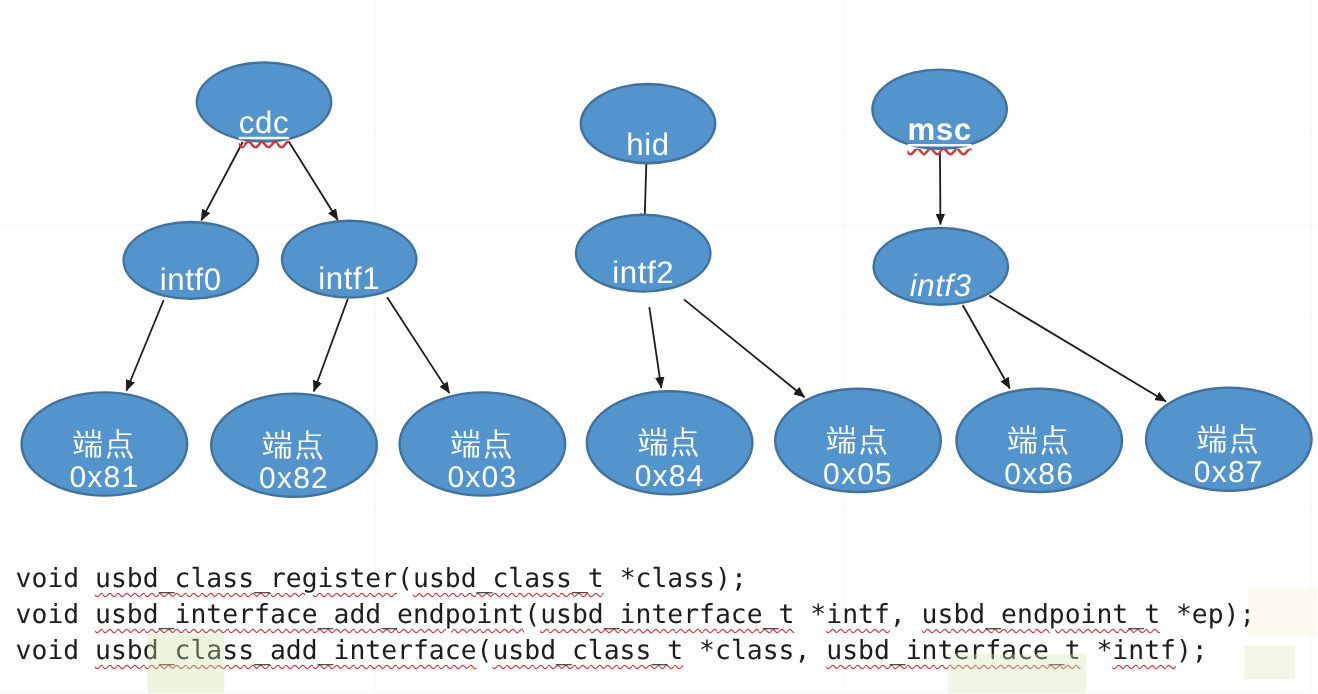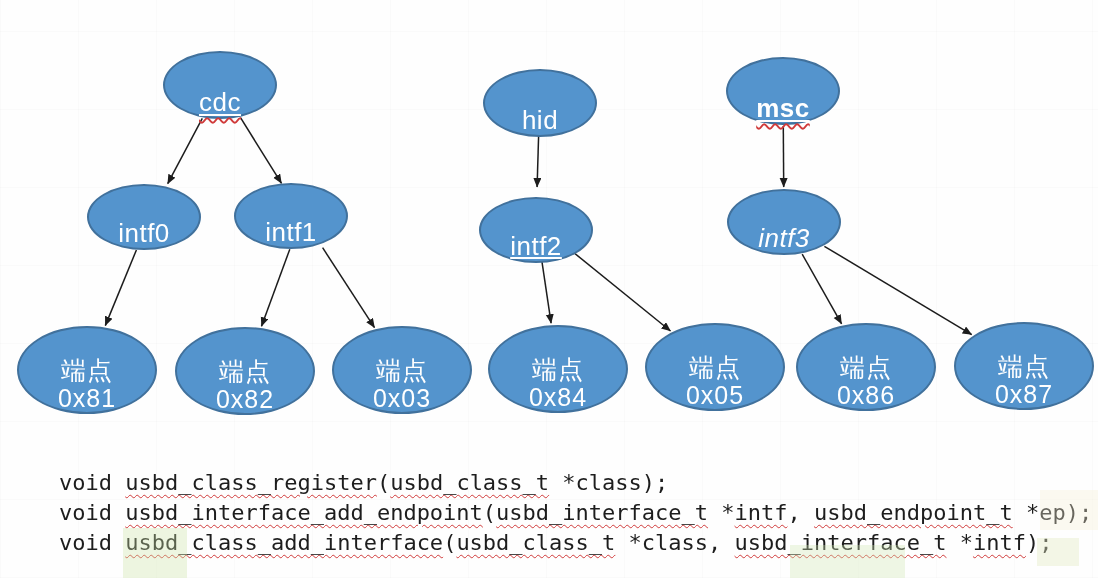--- a/index.html
+++ b/index.html
@@ -80,21 +80,20 @@
     position: absolute;
     left: 13px;
     top: 468px;
     font-family: "DejaVu Sans Mono", "Liberation Mono", monospace;
     font-size: 22px;
     line-height: 30px;
     color: var(--code-color, #1d1d1d);
   }
   .code-line {
     white-space: pre;
-    margin-left: 46px;
   }
   .code-line .sq {
     text-decoration: underline;
     text-decoration-style: wavy;
     text-decoration-color: var(--sq-color, #d03a3a);
     text-decoration-thickness: 1px;
     text-underline-offset: 4px;
   }
 </style>
 </head>
@@ -125,27 +124,27 @@
     <div id="nodes-layer">
         <div class="node" style="left: 163px; top: 51px; width: 114px; height: 68px;">
           <span class="lbl"><span class="u-wavy"><span class="u-solid">cdc</span></span></span>
         </div>
         <div class="node" style="left: 483px; top: 69px; width: 114px; height: 68px;">
           <span class="lbl">hid</span>
         </div>
         <div class="node" style="left: 726px; top: 57px; width: 114px; height: 68px; font-weight: bold;">
           <span class="lbl"><span class="u-wavy"><span class="u-solid">msc</span></span></span>
         </div>
-        <div class="node" style="left: 87px; top: 184px; width: 114px; height: 66px;">
+        <div class="node" style="left: 102px; top: 184px; width: 114px; height: 66px;">
           <span class="lbl">intf0</span>
         </div>
         <div class="node" style="left: 234px; top: 183px; width: 114px; height: 66px;">
           <span class="lbl">intf1</span>
         </div>
-        <div class="node" style="left: 479px; top: 197px; width: 114px; height: 66px; text-decoration: underline;">
+        <div class="node" style="left: 479px; top: 178px; width: 114px; height: 66px;">
           <span class="lbl">intf2</span>
         </div>
         <div class="node" style="left: 727px; top: 189px; width: 114px; height: 66px; font-style: italic;">
           <span class="lbl">intf3</span>
         </div>
         <div class="node endpoint" style="left: 17px; top: 326px; width: 140px; height: 88px;">
           <span class="lbl">端点</span>
           <span class="lbl">0x81</span>
         </div>
         <div class="node endpoint" style="left: 175px; top: 327px; width: 140px; height: 88px;">

